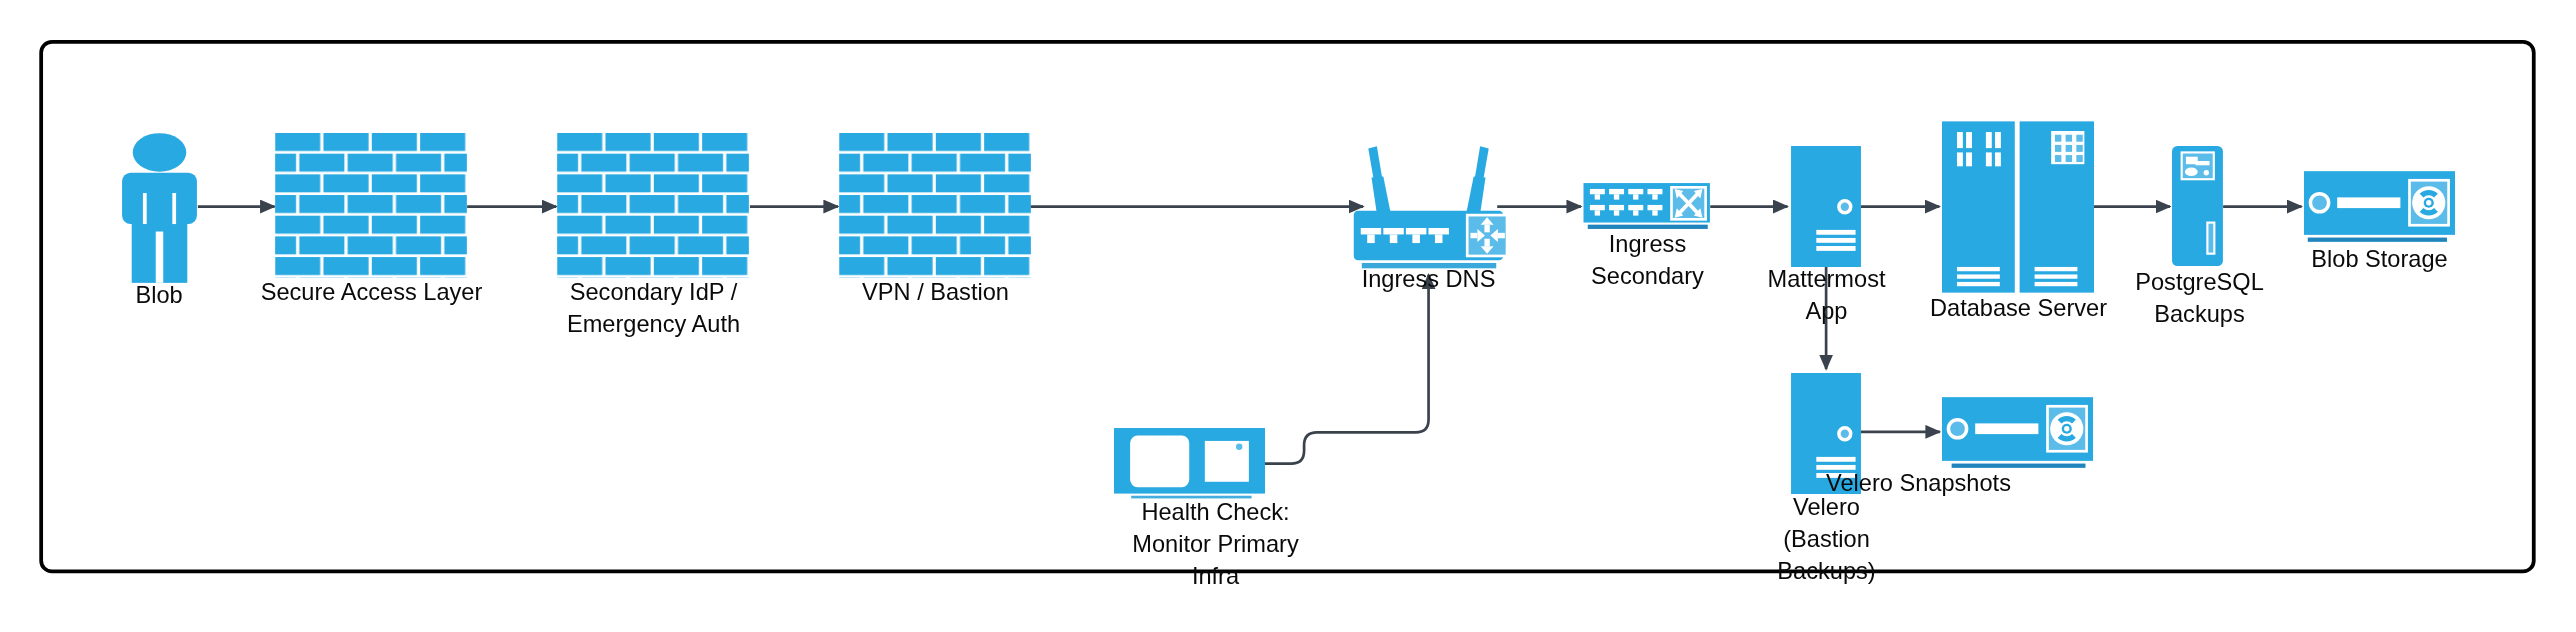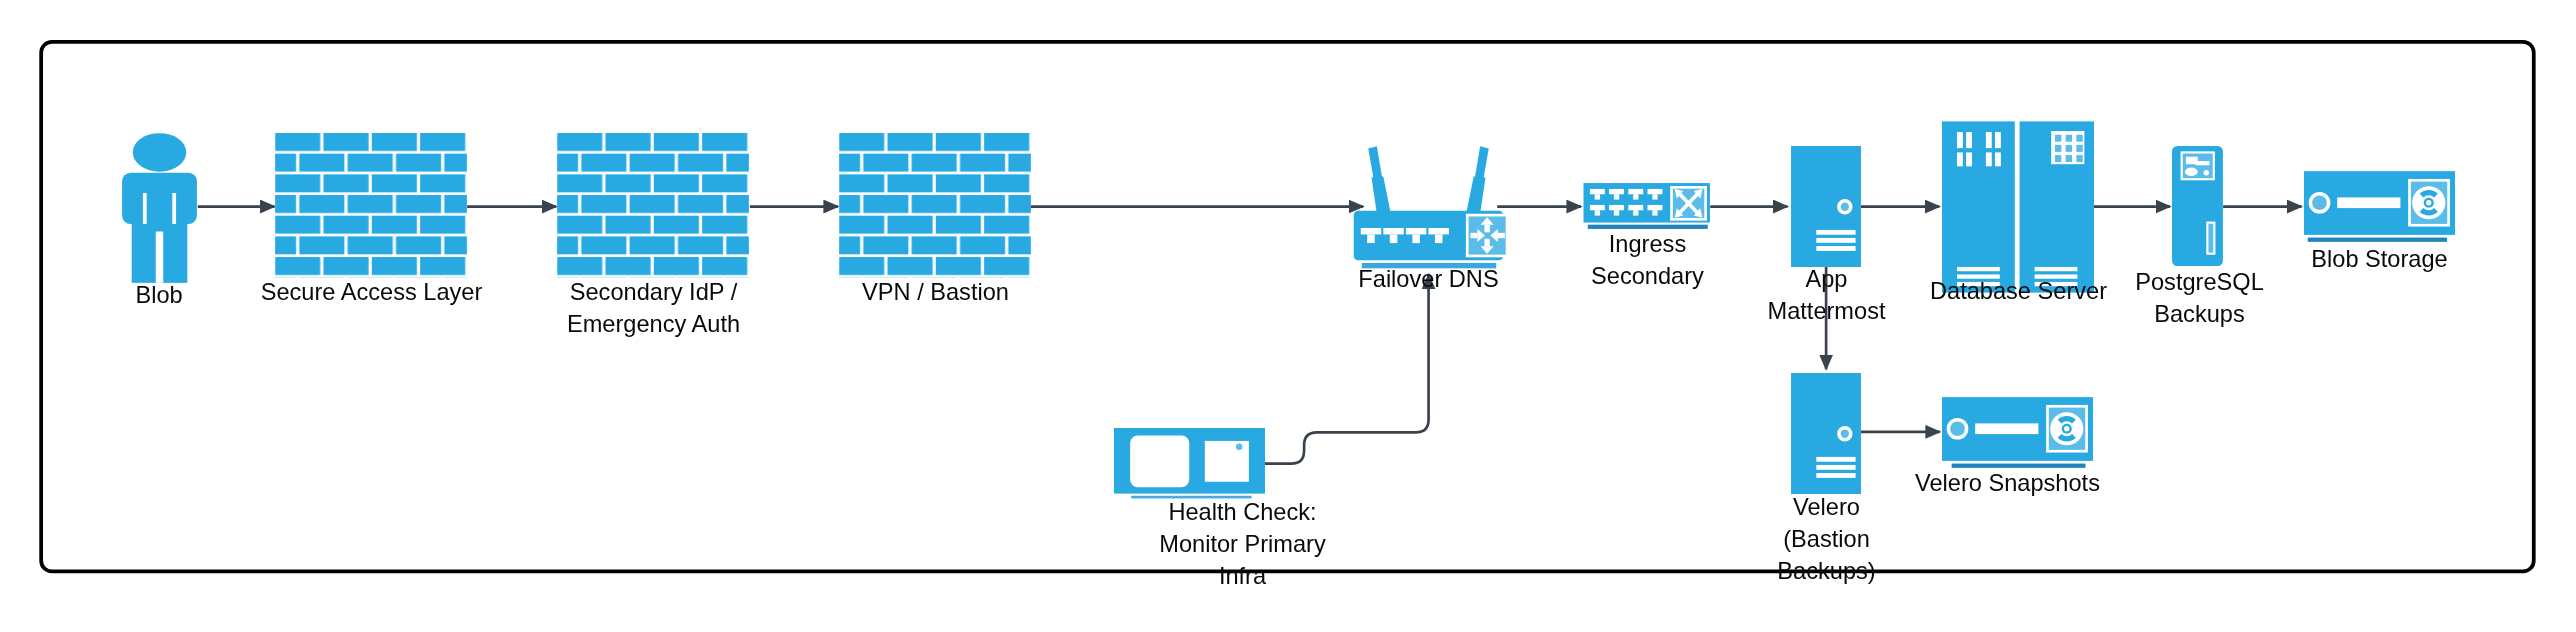--- a/index.html
+++ b/index.html
@@ -128,21 +128,21 @@
         <rect class="fw" x="250" y="178" width="10" height="14"></rect>
       <rect class="fw" x="224" y="167" width="13" height="10"></rect>
         <polygon class="fw" points="237,160 251,172 237,184"></polygon>
       <rect class="fw" x="275" y="167" width="13" height="10"></rect>
         <polygon class="fw" points="275,160 261,172 275,184"></polygon>
     </g>
     <rect class="fu2" x="22" y="223" width="250" height="10"></rect>
   </svg>
 </div>
 <div class="lbl" style="left:1278px;top:263px">
-  <span class="ln">Failover DNS</span>
+  <span class="ln">Ingress DNS</span>
 </div>
 
 <div class="node" style="left:1583px;top:182px">
   <svg viewBox="0 0 240 90" width="129" height="48">
     <rect class="fp" x="0" y="2" width="237" height="74"></rect>
     <g>
       <rect class="fw" x="12" y="13" width="28" height="10"></rect>
         <rect class="fw" x="21" y="23" width="10" height="10"></rect>
       <rect class="fw" x="48" y="13" width="28" height="10"></rect>
         <rect class="fw" x="57" y="23" width="10" height="10"></rect>
@@ -179,22 +179,22 @@
 <div class="node" style="left:1791px;top:146px">
   <svg viewBox="0 0 130 225" width="70" height="121">
     <rect class="fp" width="130" height="225"></rect>
     <circle class="fl swc" cx="100" cy="113" r="11"></circle>
     <rect class="fw" x="47" y="156" width="73" height="9"></rect>
     <rect class="fw" x="47" y="171" width="73" height="9"></rect>
     <rect class="fw" x="47" y="186" width="73" height="9"></rect>
   </svg>
 </div>
 <div class="lbl" style="left:1676px;top:263px">
+  <span class="ln">Mattermost</span>
   <span class="ln">App</span>
-  <span class="ln">Mattermost</span>
 </div>
 
 <div class="node" style="left:1942px;top:121px">
   <svg viewBox="0 0 284 320" width="152" height="172">
     <rect class="fp" width="136" height="320"></rect>
     <rect class="fp" x="145" width="139" height="320"></rect>
     <g>
       <rect class="fw" x="28" y="20" width="11" height="30"></rect>
         <rect class="fw" x="45" y="20" width="11" height="30"></rect>
       <rect class="fw" x="82" y="20" width="11" height="30"></rect>
@@ -217,21 +217,21 @@
         <rect class="fl" x="251" y="63" width="12" height="13"></rect>
     </g>
     <rect class="fw" x="28" y="272" width="80" height="8"></rect>
     <rect class="fw" x="28" y="286" width="80" height="8"></rect>
     <rect class="fw" x="28" y="300" width="80" height="8"></rect>
     <rect class="fw" x="173" y="272" width="80" height="8"></rect>
     <rect class="fw" x="173" y="286" width="80" height="8"></rect>
     <rect class="fw" x="173" y="300" width="80" height="8"></rect>
   </svg>
 </div>
-<div class="lbl" style="left:1868px;top:275px">
+<div class="lbl" style="left:1868px;top:292px">
   <span class="ln">Database Server</span>
 </div>
 
 <div class="node" style="left:2172px;top:146px">
   <svg viewBox="0 0 97 224" width="52" height="120">
     <rect class="fp" width="95" height="224" rx="10"></rect>
     <g>
       <rect class="fl sw4" x="18" y="12" width="60" height="50"></rect>
       <rect class="fw" x="26" y="20" width="22" height="14"></rect>
       <rect class="fw" x="44" y="28" width="26" height="8"></rect>
@@ -268,21 +268,21 @@
 
 <div class="node" style="left:1114px;top:428px">
   <svg viewBox="0 0 281 132" width="151" height="71">
     <rect class="fp" width="281" height="122"></rect>
     <rect class="fw" x="30" y="14" width="110" height="96" rx="14"></rect>
     <rect class="fw" x="169" y="24" width="82" height="76"></rect>
     <circle class="fl" cx="233" cy="35" r="6"></circle>
     <rect class="fu3" x="32" y="126" width="224" height="5"></rect>
   </svg>
 </div>
-<div class="lbl" style="left:1092px;top:496px">
+<div class="lbl" style="left:1065px;top:496px">
   <span class="ln">Health Check:</span>
   <span class="ln">Monitor Primary</span>
   <span class="ln">Infra</span>
 </div>
 
 <div class="node" style="left:1791px;top:373px">
   <svg viewBox="0 0 130 225" width="70" height="121">
     <rect class="fp" width="130" height="225"></rect>
     <circle class="fl swc" cx="100" cy="113" r="11"></circle>
     <rect class="fw" x="47" y="156" width="73" height="9"></rect>
@@ -305,16 +305,16 @@
       <rect class="fl sw5" x="197" y="17" width="73" height="84"></rect>
       <circle class="fw" cx="233" cy="59" r="31"></circle>
       <path class="arc" d="M 219.6 45.6 A 19 19 0 0 1 246.4 45.6"></path>
       <path class="arc" d="M 246.4 72.4 A 19 19 0 0 1 219.6 72.4"></path>
       <circle class="fp" cx="233" cy="59" r="9.5"></circle>
       <circle class="fw" cx="233" cy="59" r="5"></circle>
     </g>
     <rect class="fu" x="18" y="124" width="250" height="8"></rect>
   </svg>
 </div>
-<div class="lbl" style="left:1857px;top:467px">
+<div class="lbl" style="left:1768px;top:467px">
   <span class="ln">Velero Snapshots</span>
 </div>
 
 
 </body></html>

